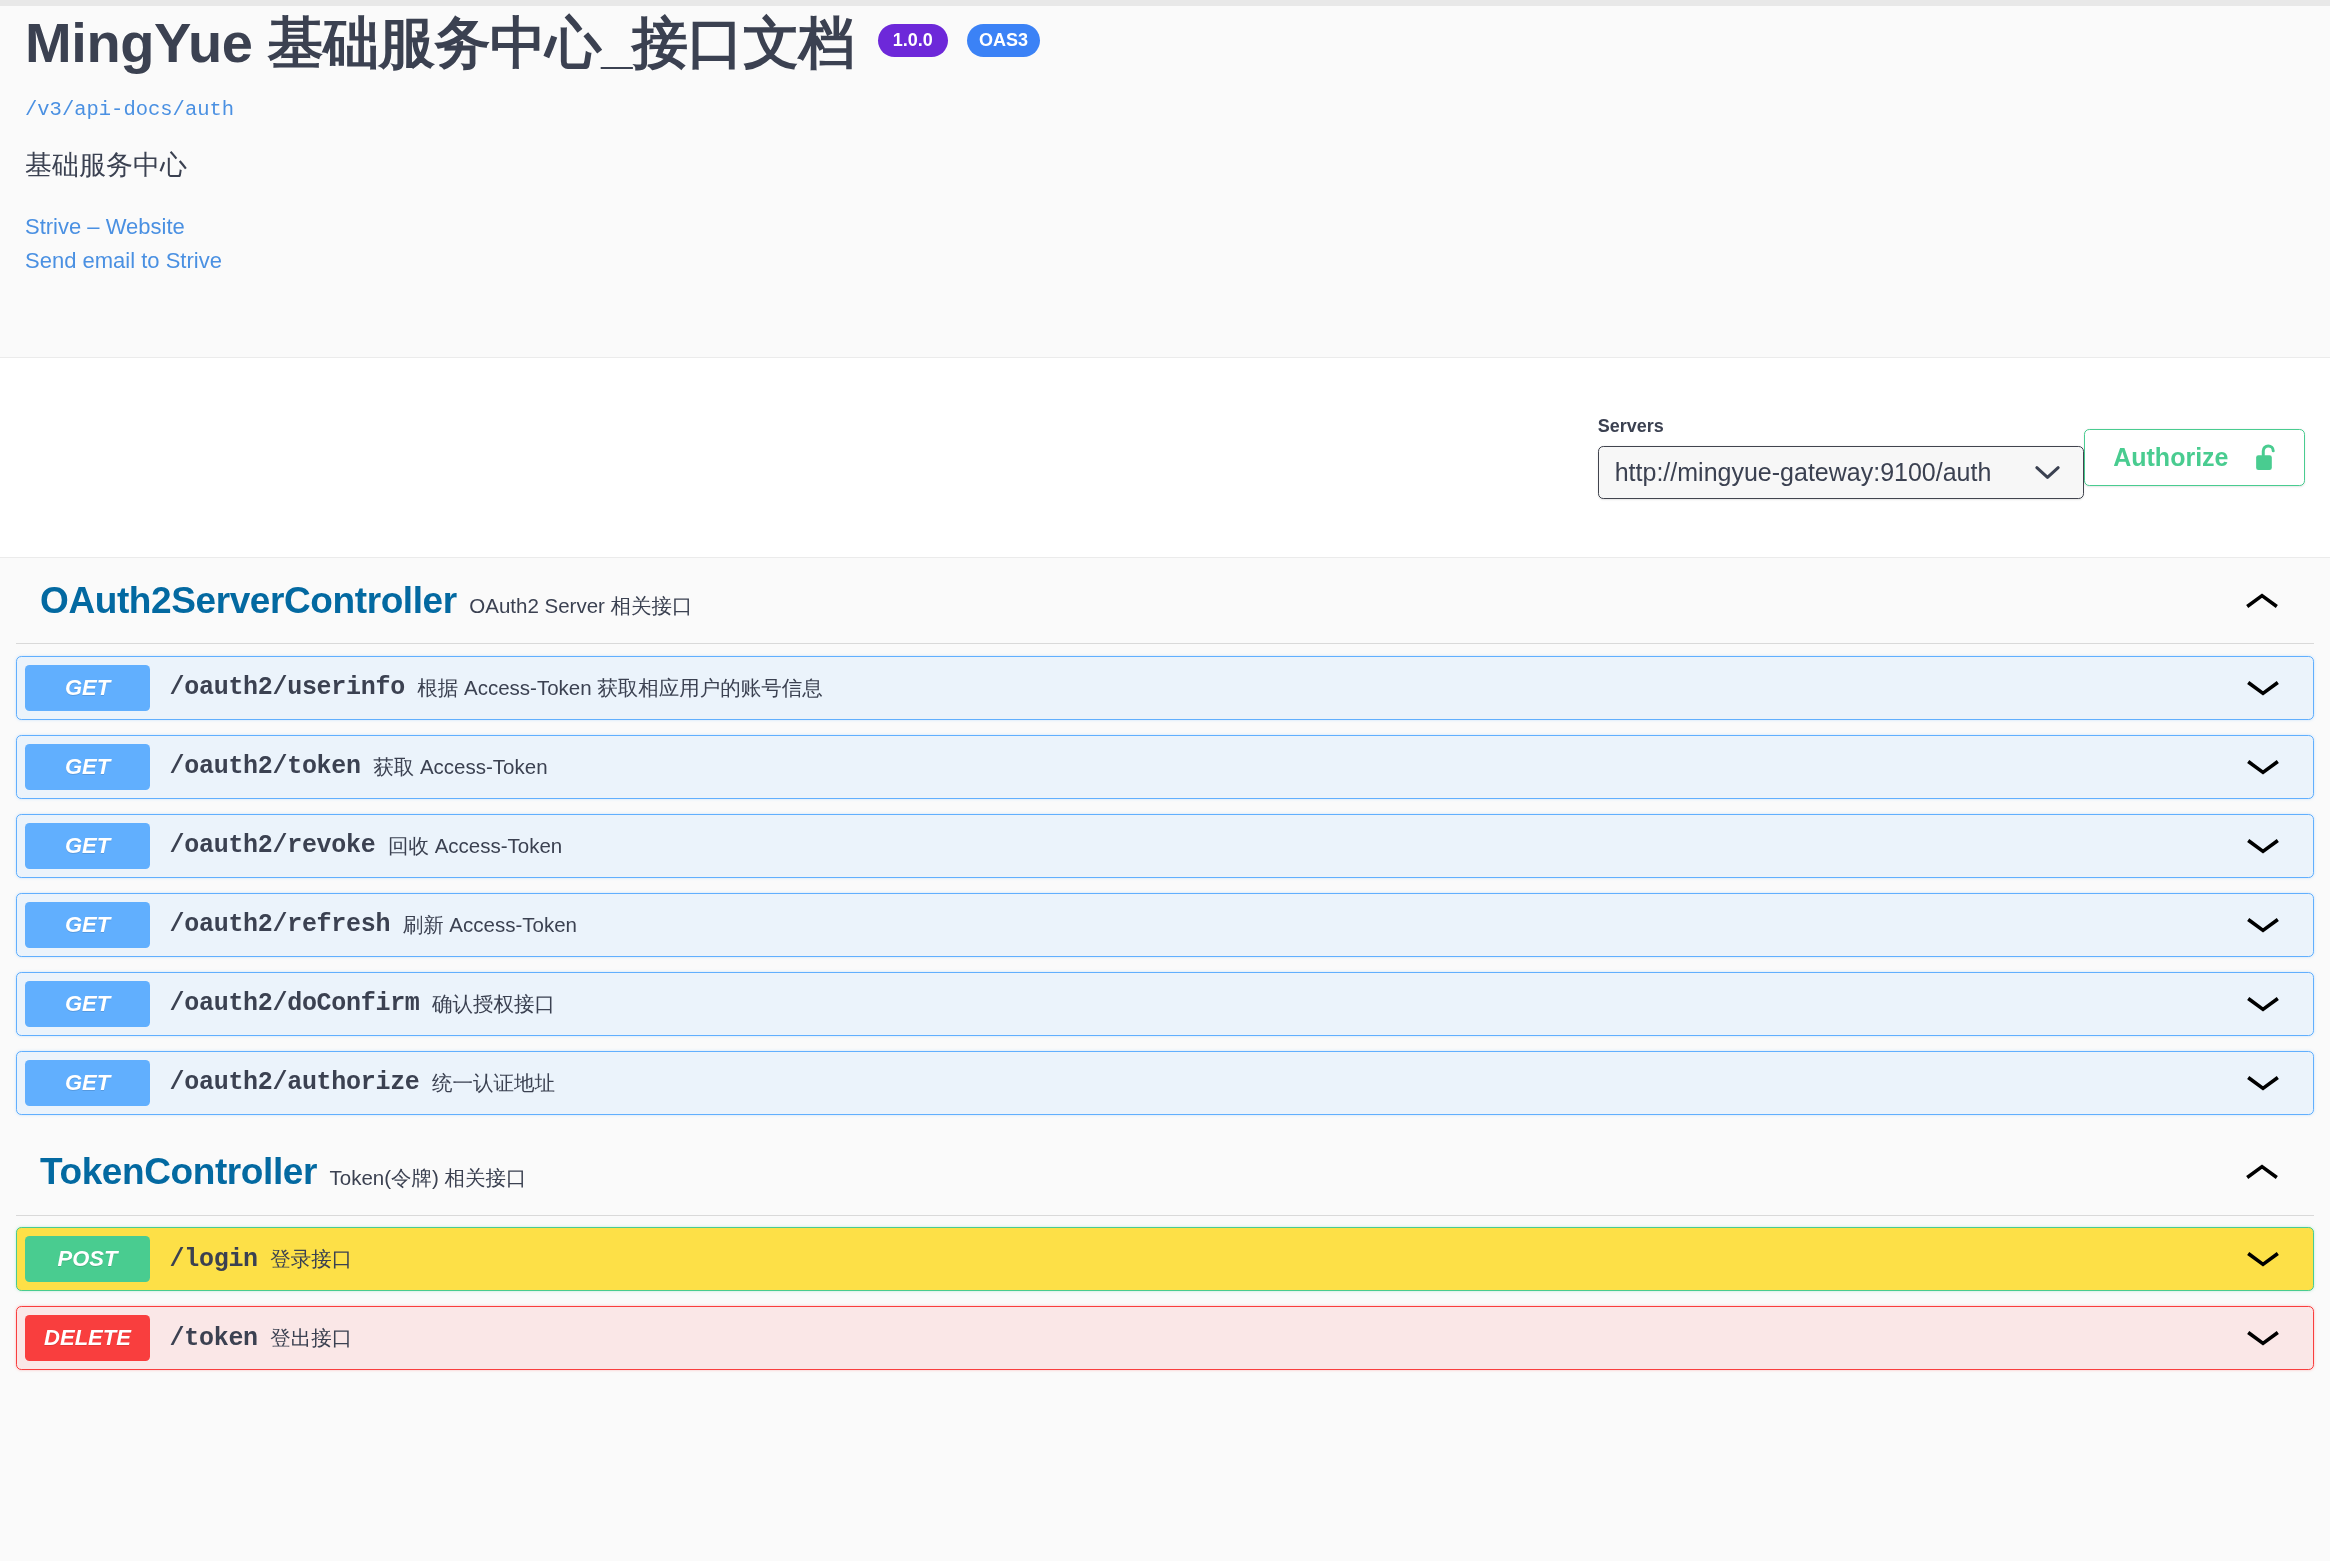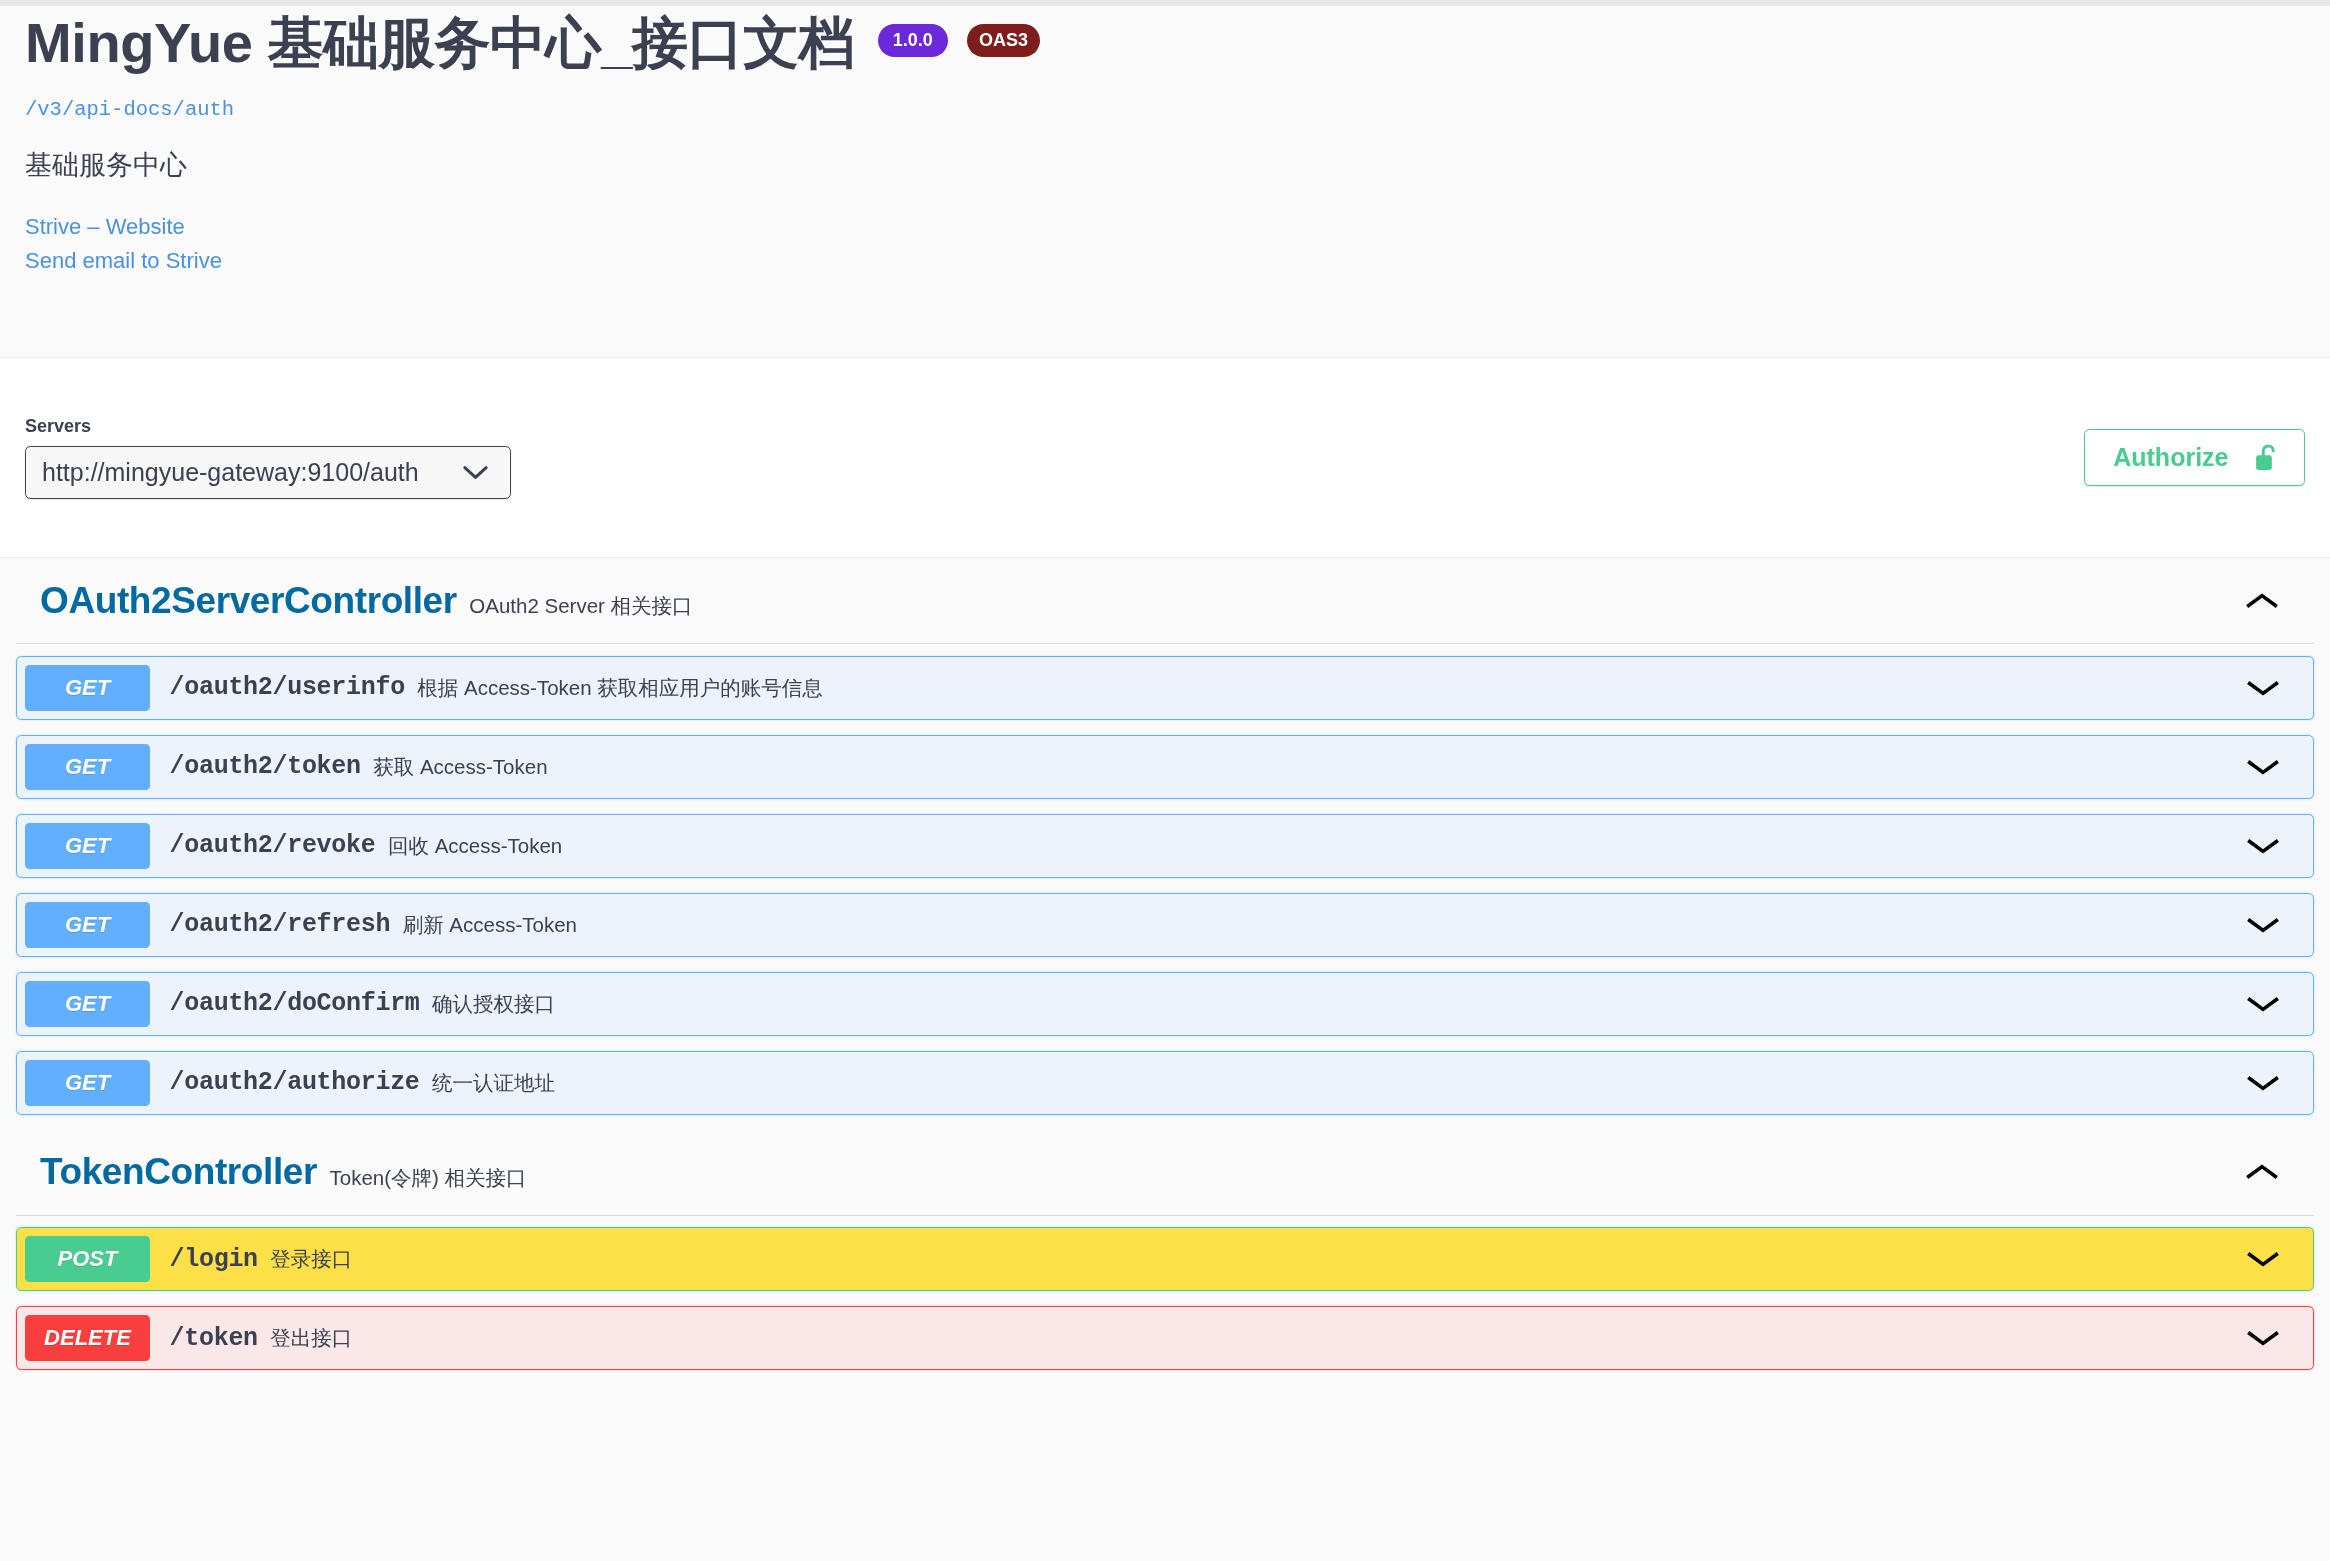--- a/index.html
+++ b/index.html
@@ -53,21 +53,21 @@
   .badge-version {
     background: #6d28d9;
     font-size: 18px;
     padding: 7.1px 15px 8px;
     margin-left: 14.3px;
     align-self: flex-start;
     margin-top: 12.5px;
   }
 
   .badge-oas {
-    background: #7f1d1d;
+    background: #3b82f6;
     font-size: 18px;
     padding: 7.1px 11.6px 8px;
     margin-left: 10.7px;
     align-self: flex-start;
     margin-top: 12.5px;
   }
 
   .docs-url {
     display: block;
     font-size: 20.5px;
@@ -96,21 +96,21 @@
   }
 
   
   .scheme-block {
     background: #ffffff;
     border-top: 0.9px solid #ebebeb;
     border-bottom: 0.9px solid #ebebeb;
     height: 201px;
     display: flex;
     align-items: center;
-    justify-content: space-between;
+    justify-content: flex-end;
     padding: 0 25px 0 25px;
   }
 
   .servers-wrap {
     display: flex;
     flex-direction: column;
   }
 
   .servers-label {
     font-size: 18px;

